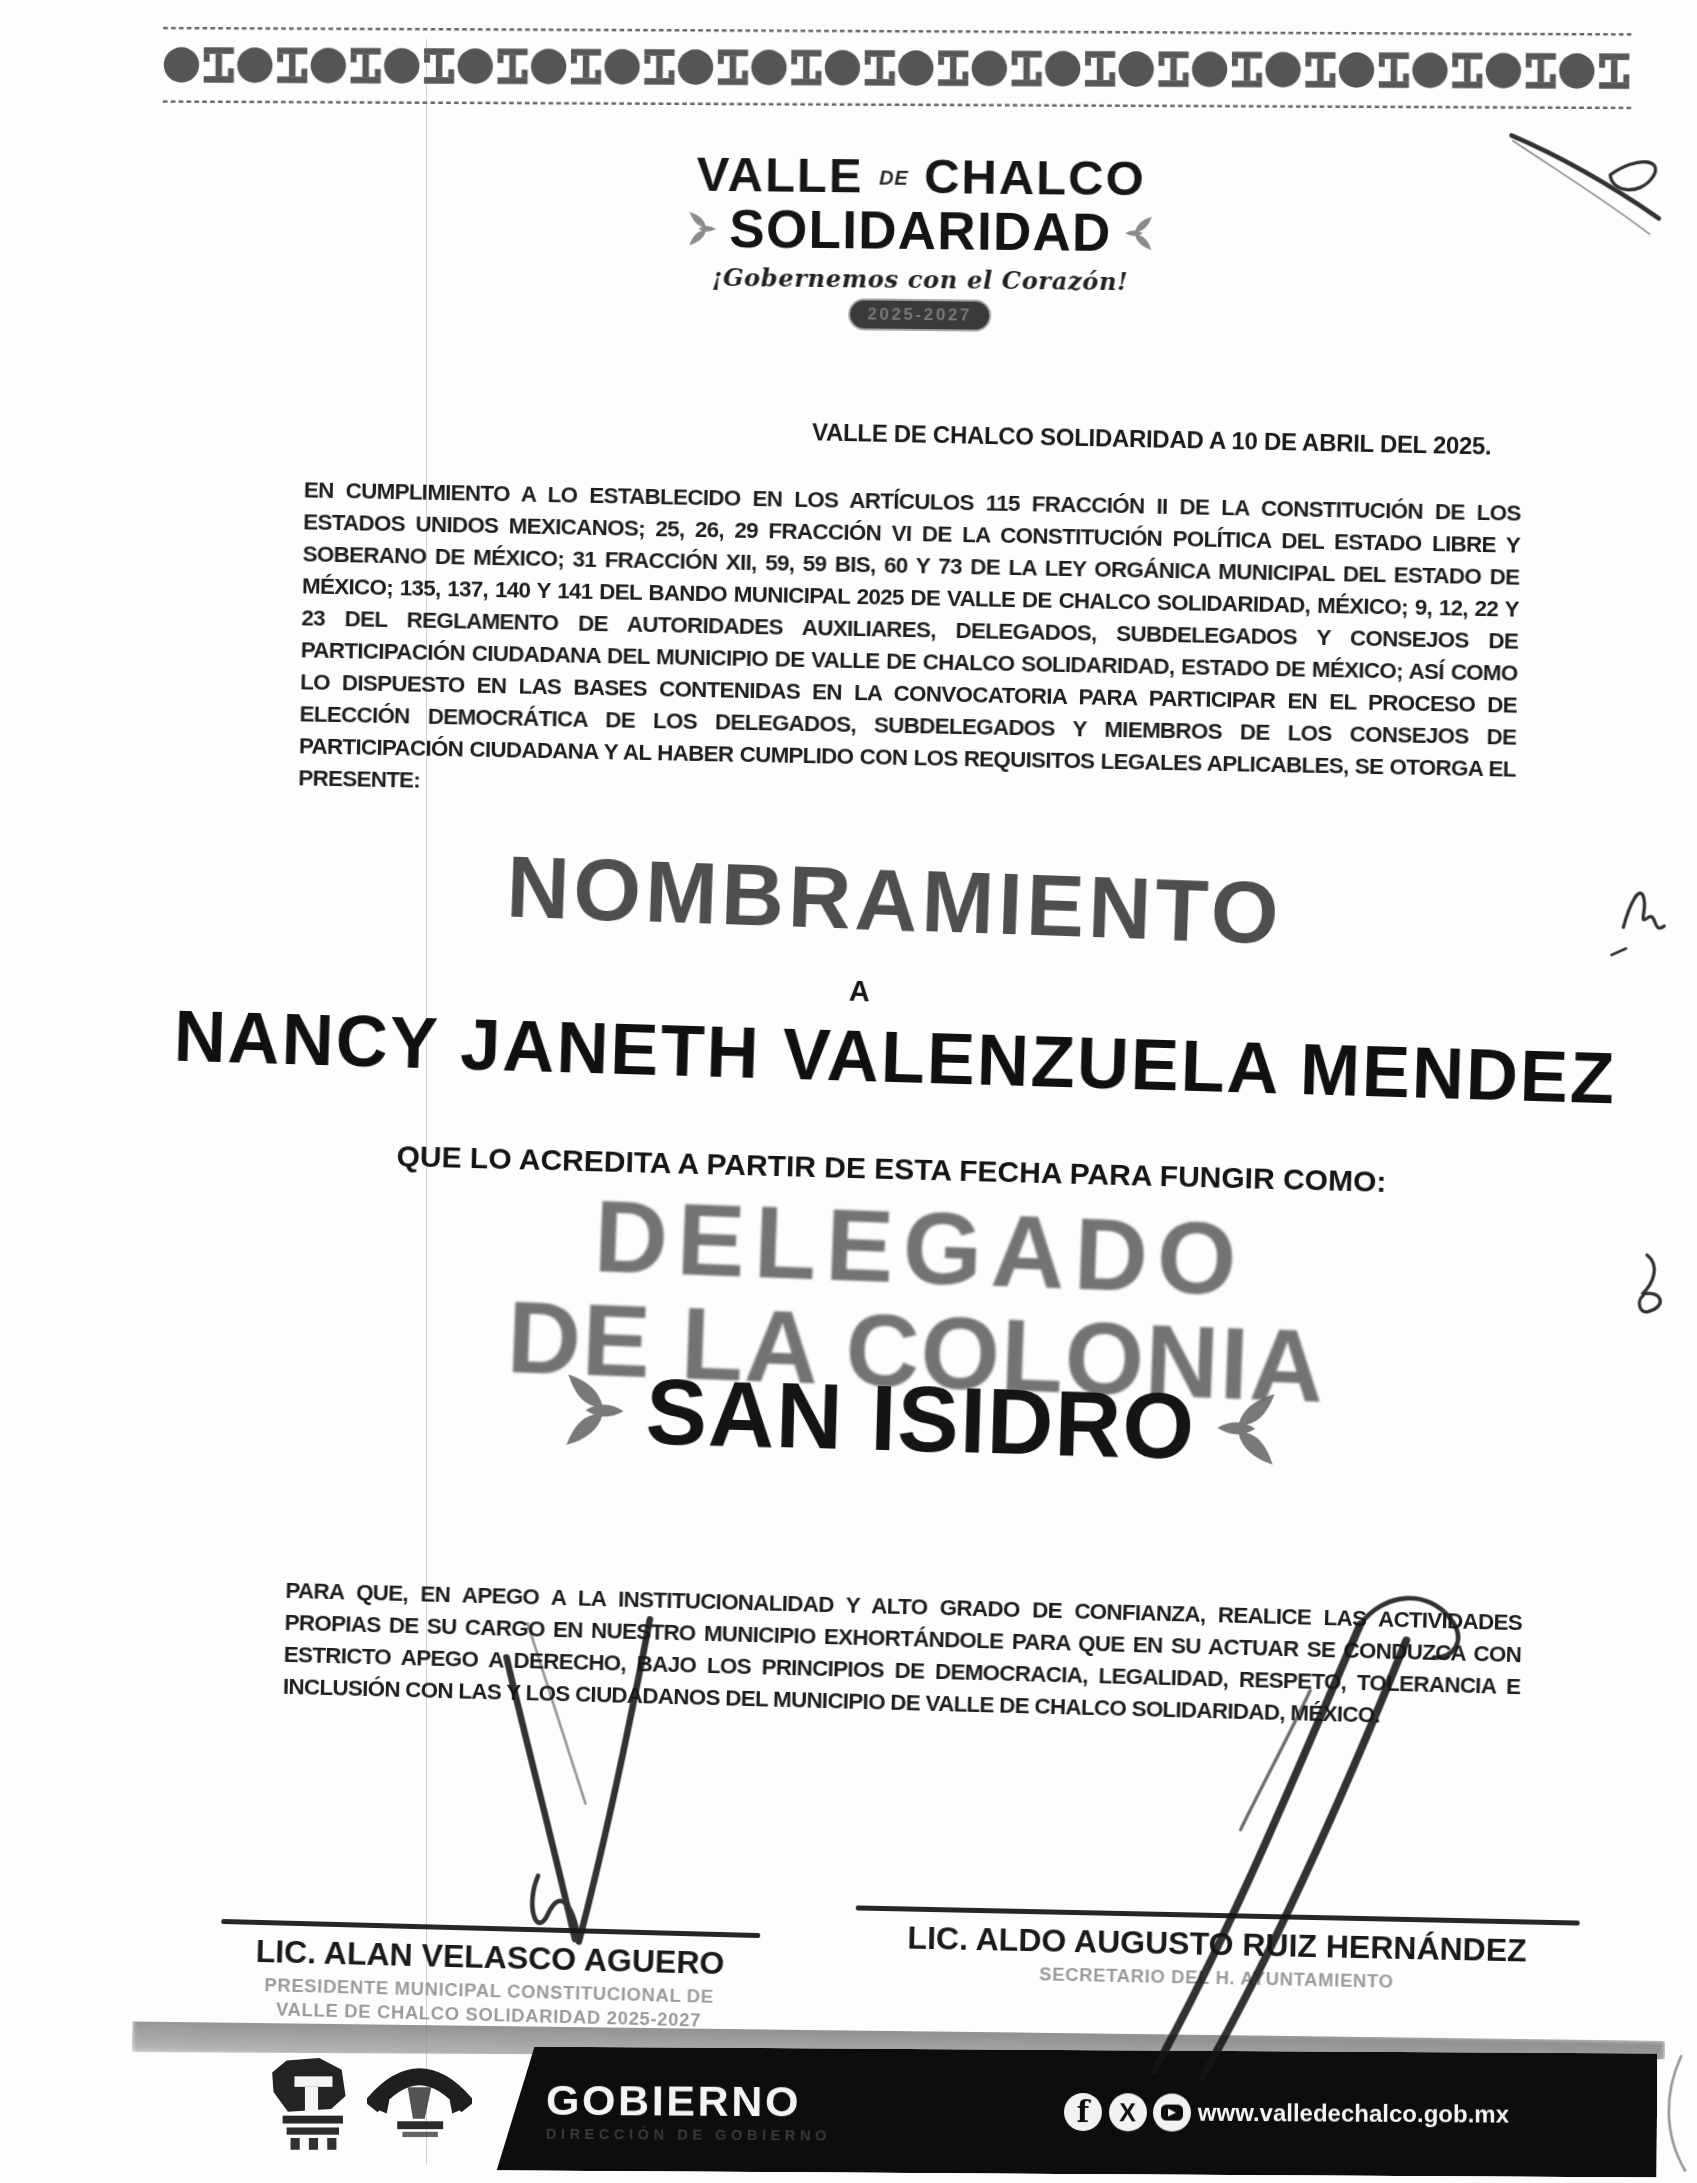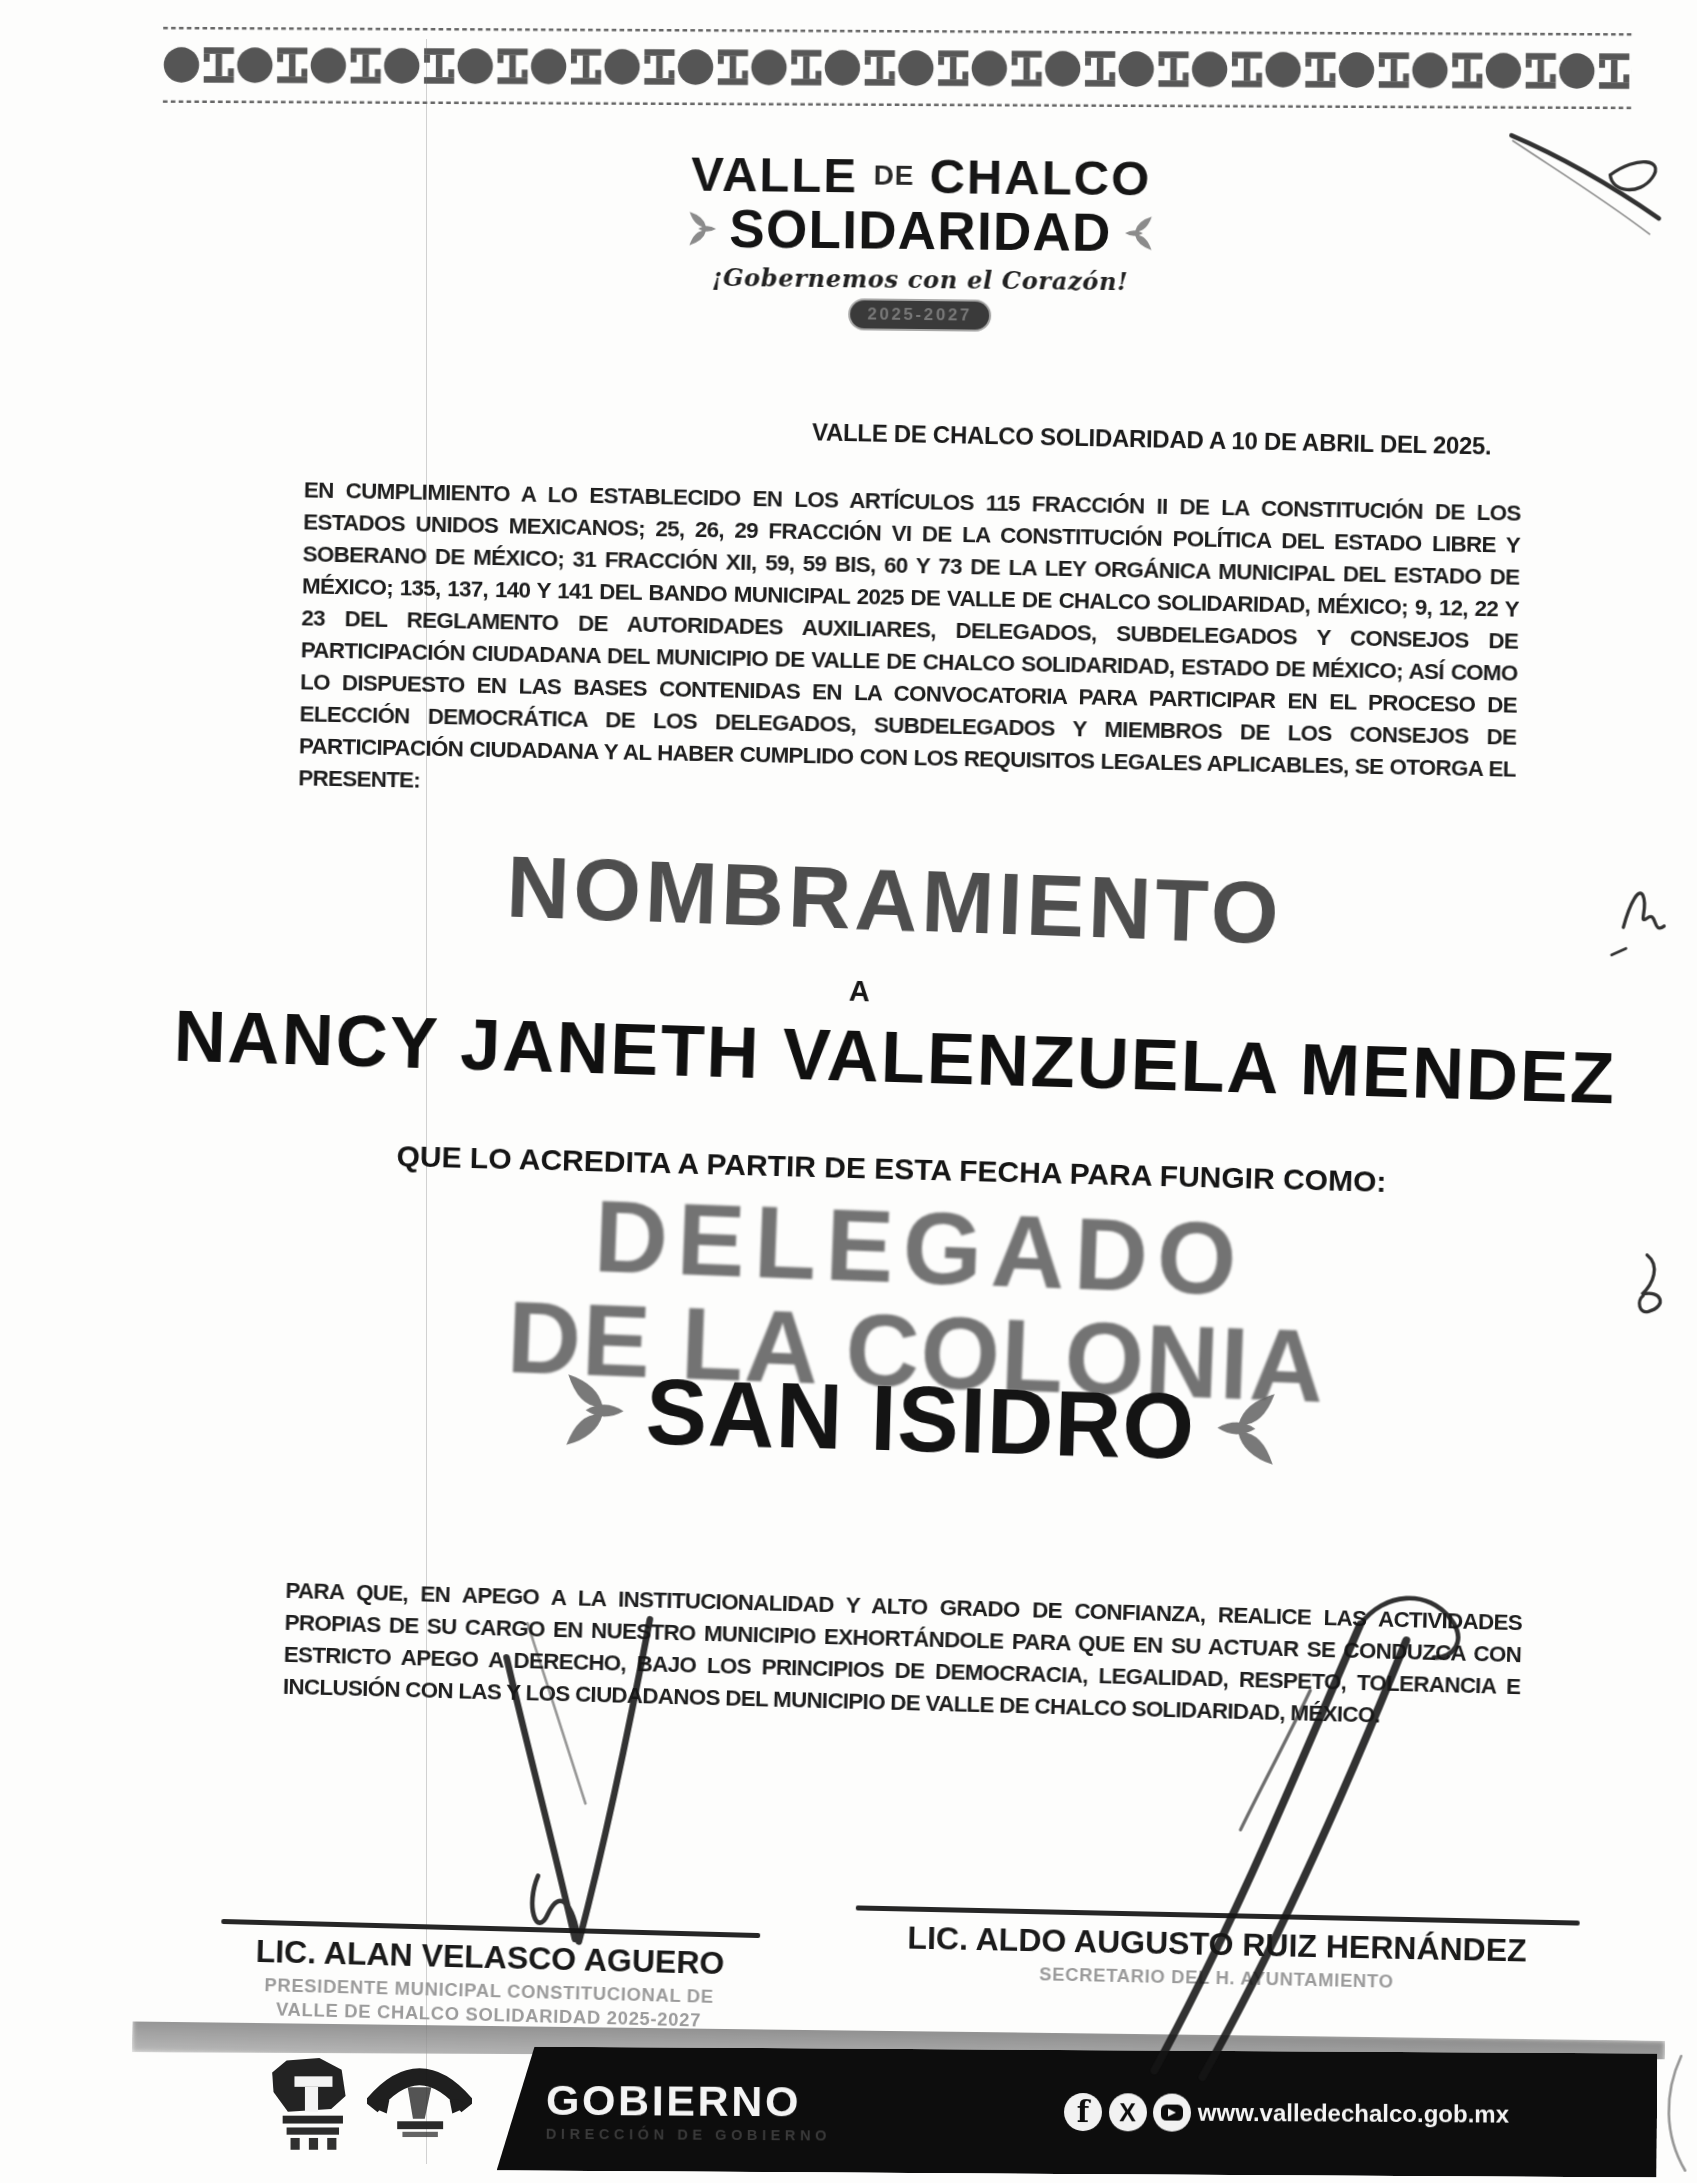--- a/index.html
+++ b/index.html
@@ -11,21 +11,21 @@
   .border-band{position:absolute;left:161px;top:28px;opacity:.92;filter:blur(0.4px);transform:rotate(.25deg);}
 
   
   .fold-line{position:absolute;left:426px;top:39px;width:1.3px;height:2125px;
              background:rgba(110,110,110,.30);filter:blur(0.3px);}
   .speck{position:absolute;width:4.6px;height:4.6px;border-radius:50%;background:#3c3c3c;opacity:.8;}
 
   
   .logo{position:absolute;left:664px;top:148px;width:513px;text-align:center;transform:rotate(.6deg);}
   .logo-line1{font-weight:bold;font-size:49px;letter-spacing:2px;color:#161616;filter:blur(0.3px);}
-  .logo-line1 .de{font-size:28px;letter-spacing:0.7px;vertical-align:8px;color:#2a2a2a;}
+  .logo-line1 .de{font-size:20px;letter-spacing:0.7px;vertical-align:8px;color:#2a2a2a;font-style:italic;}
   .logo-line2{margin-top:-4px;font-weight:bold;font-size:53px;letter-spacing:1.3px;color:#141414;
               filter:blur(0.3px);display:flex;align-items:center;justify-content:center;gap:9.2px;}
   .logo-orn{width:34px;height:42px;flex:0 0 auto;}
   .logo-slogan{margin-top:4px;font-size:24px;font-weight:bold;font-style:italic;color:#222;
                letter-spacing:0.7px;filter:blur(0.4px);font-family:"DejaVu Serif", serif;}
   .term-badge{display:inline-block;margin-top:6.6px;background:#3a3a3a;border-radius:14.5px;
               padding:4px 17px;font-size:17px;font-weight:bold;color:#787878;letter-spacing:2.6px;
               filter:blur(0.7px);box-shadow:0 0 0 2px rgba(40,40,40,.4);}
 
   

